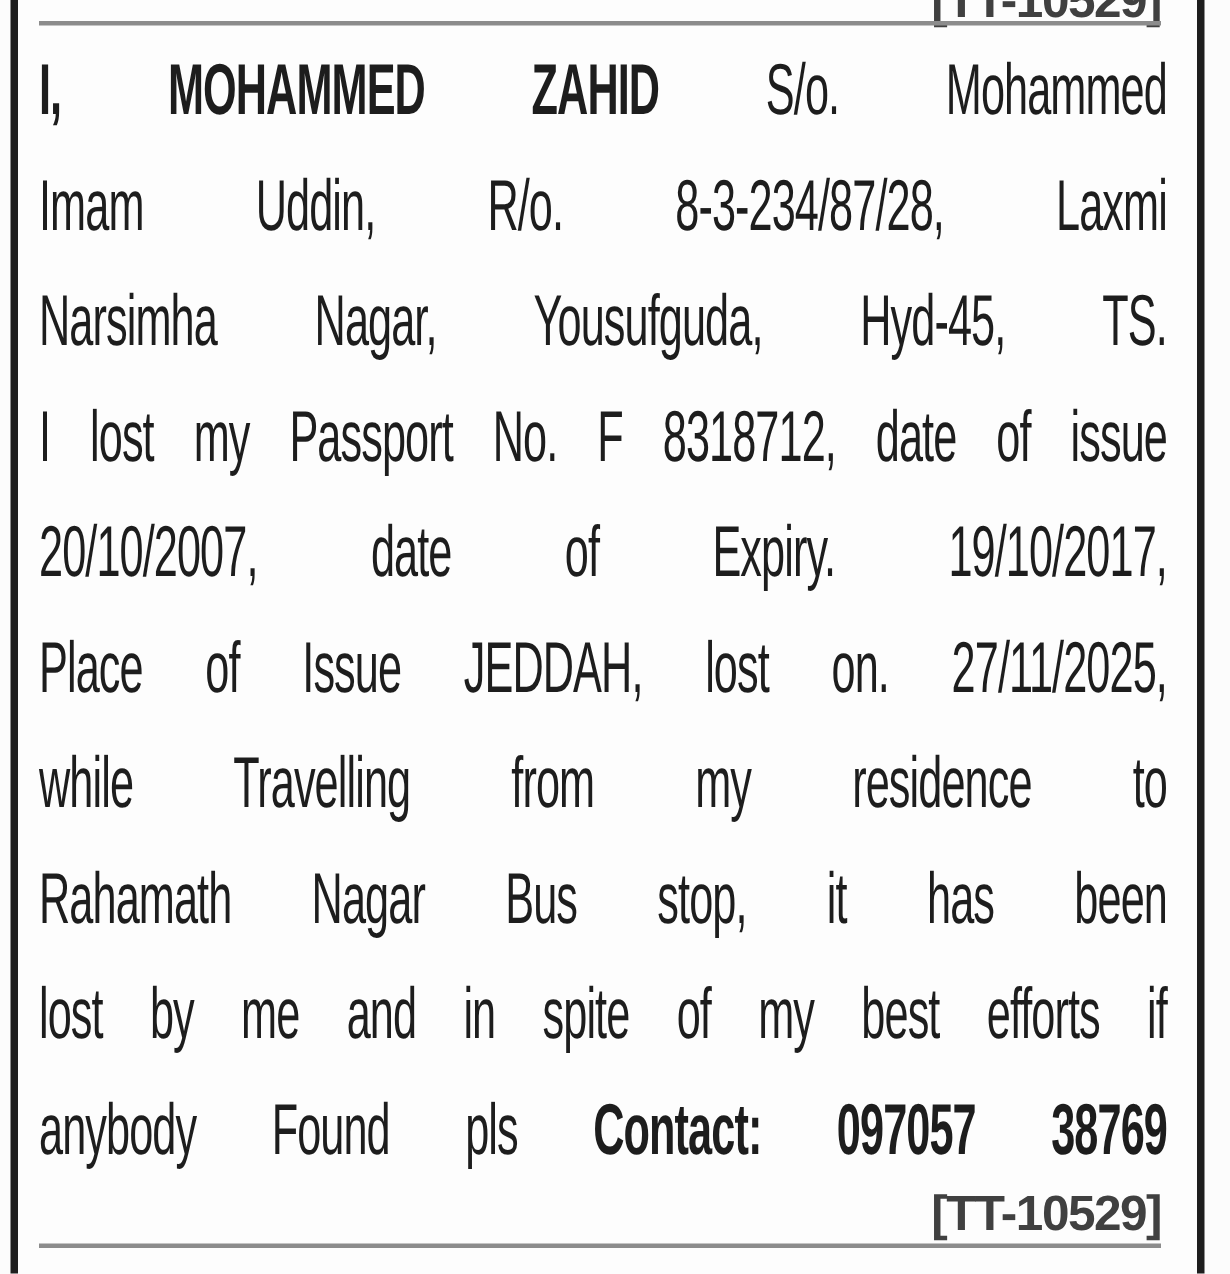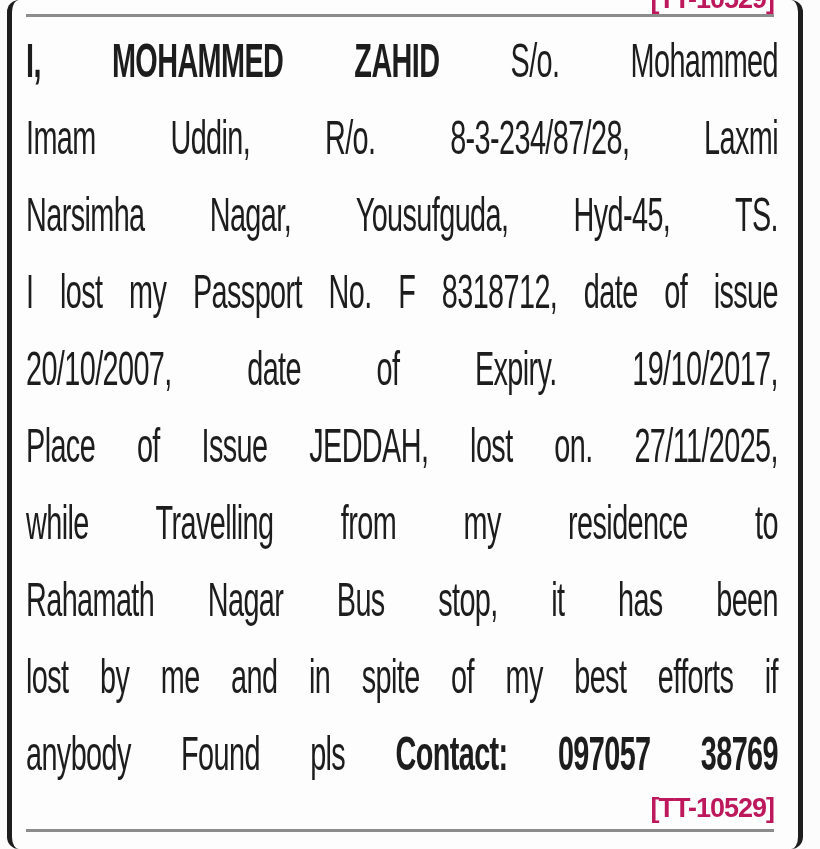--- a/index.html
+++ b/index.html
@@ -10,27 +10,26 @@
     font-family: "Liberation Sans", sans-serif;
   }
   .ad-box {
     position: absolute;
     left: 7px; top: 0;
     width: 796px; height: 849px;
     border-left: 5px solid #1e1e1e;
     border-right: 5px solid #1e1e1e;
     background: #fdfdfd;
     overflow: hidden;
-    border-radius: 12px;
   }
   .ref-code {
     font-weight: bold;
-    font-size: 27px;
+    font-size: 33px;
     letter-spacing: -1px;
-    color: #be185d;
+    color: #404040;
     white-space: nowrap;
   }
   .ref-top {
     position: absolute;
     top: -17px;           
     right: 24px;
     line-height: 33px;
   }
   .rule {
     height: 3px;

